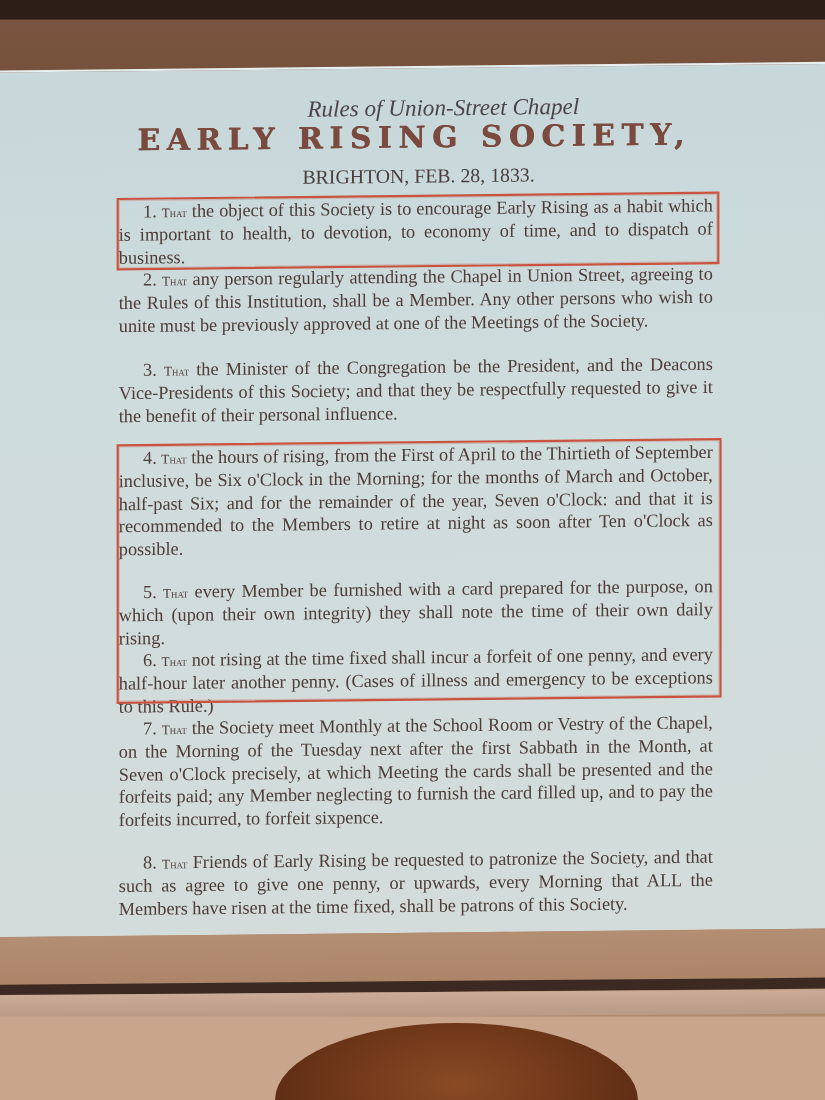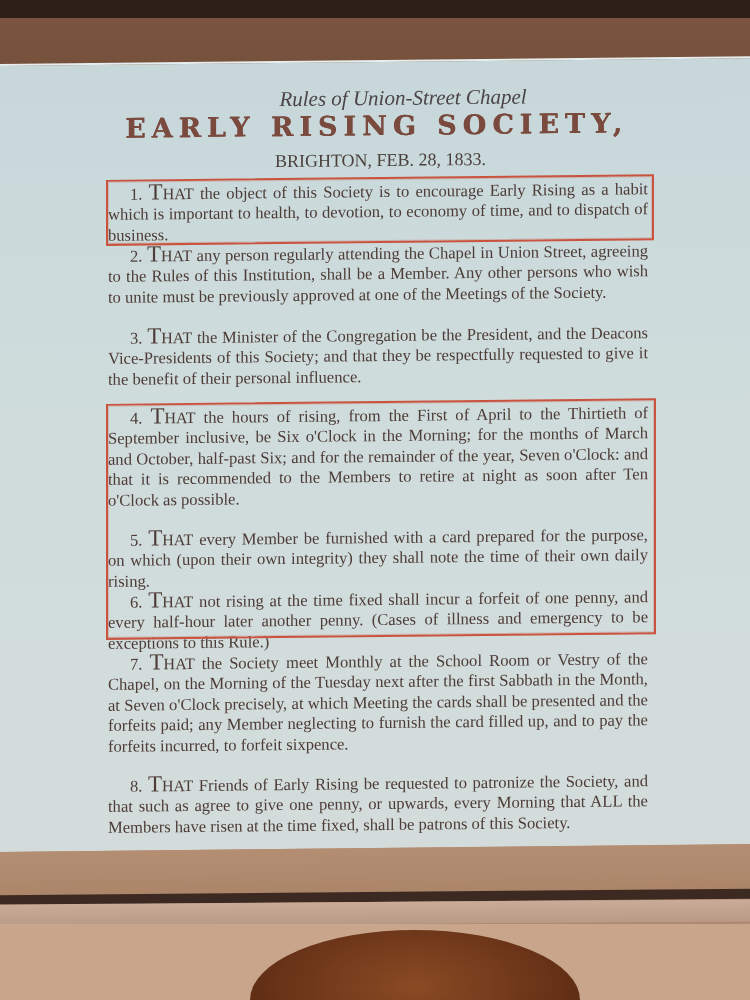--- a/index.html
+++ b/index.html
@@ -40,21 +40,21 @@
     }
     .dateline {
       position: absolute; left: 0; width: 545px; top: 88px;
       text-align: center; font-size: 18px; color: #4a3f3c;
     }
     .rule {
       position: absolute; left: 0; width: 540px;
       font-size: 16.6px; line-height: 20.4px; text-align: justify;
       color: #4d3c37;
     }
-    .rule .that { font-variant: small-caps; font-size: 23px; }
+    .rule .that { font-variant: small-caps; font-size: 12px; }
     .rule p { margin: 0; text-indent: 22px; }
     .r1 { top: 118px; }
     .r2 { top: 180px; }
     .r3 { top: 262px; }
     .r4 { top: 342px; }
     .r5 { top: 464px; }
     .r6 { top: 526px; }
     .r7 { top: 588px; }
     .r8 { top: 710px; }
     .hl {

